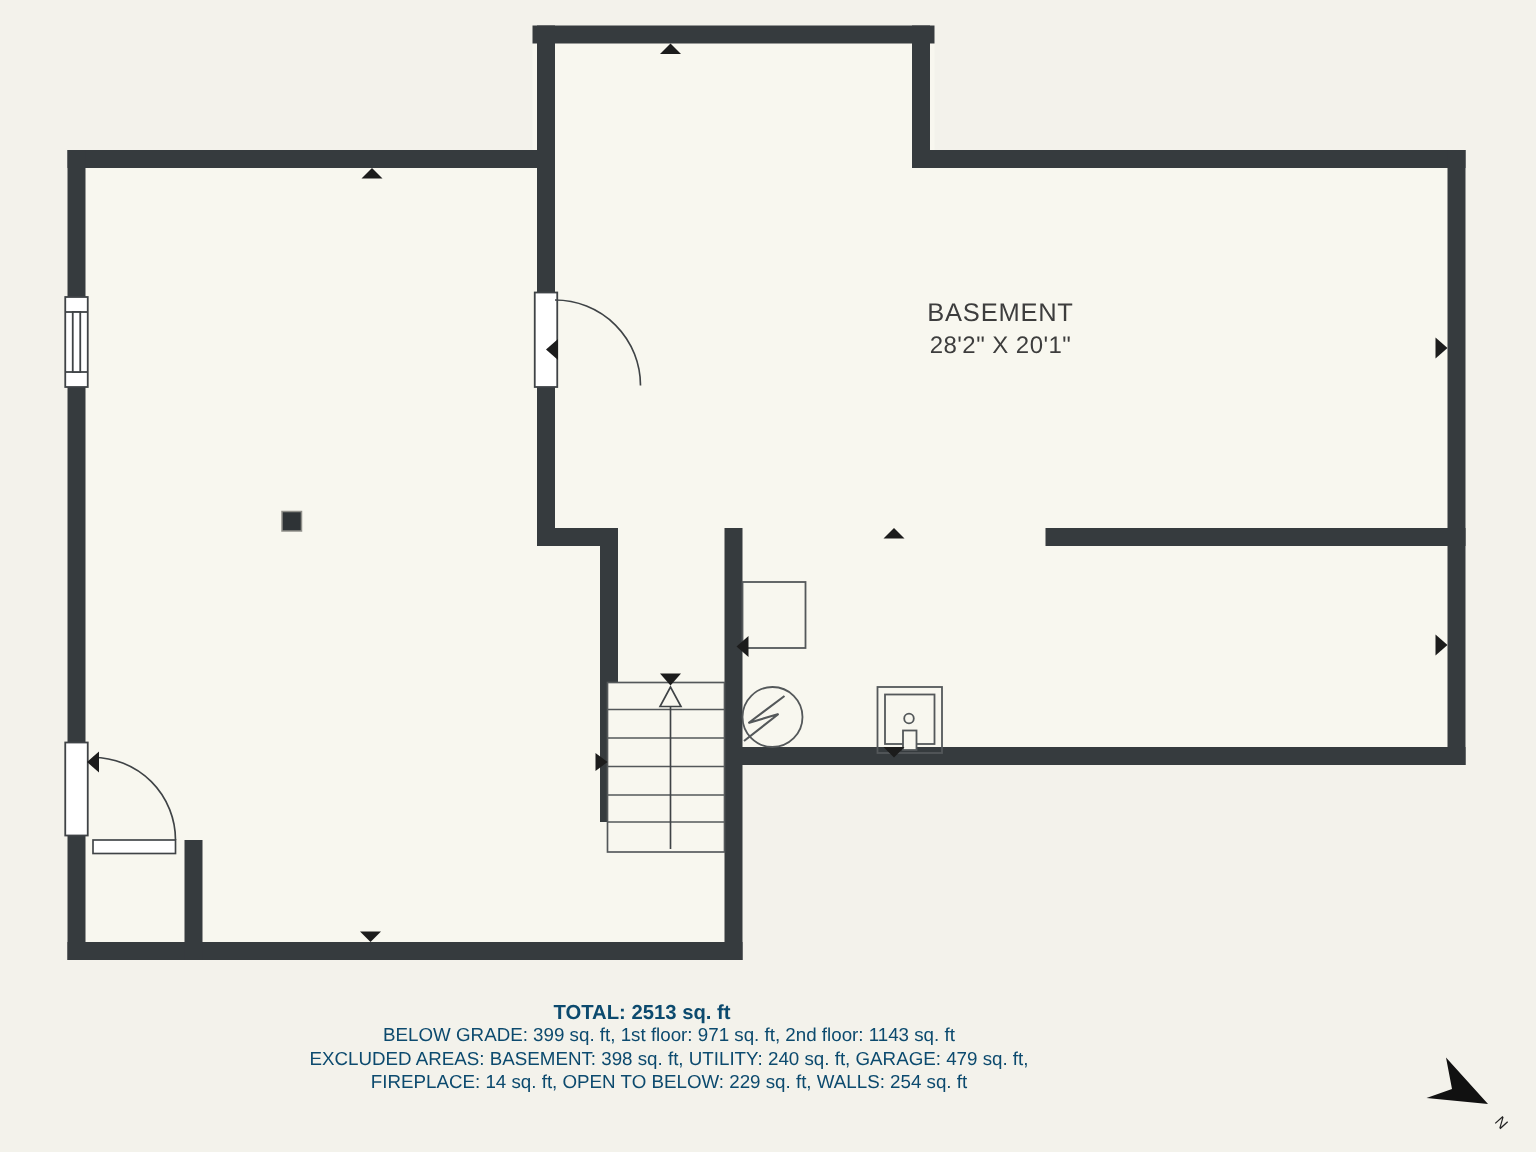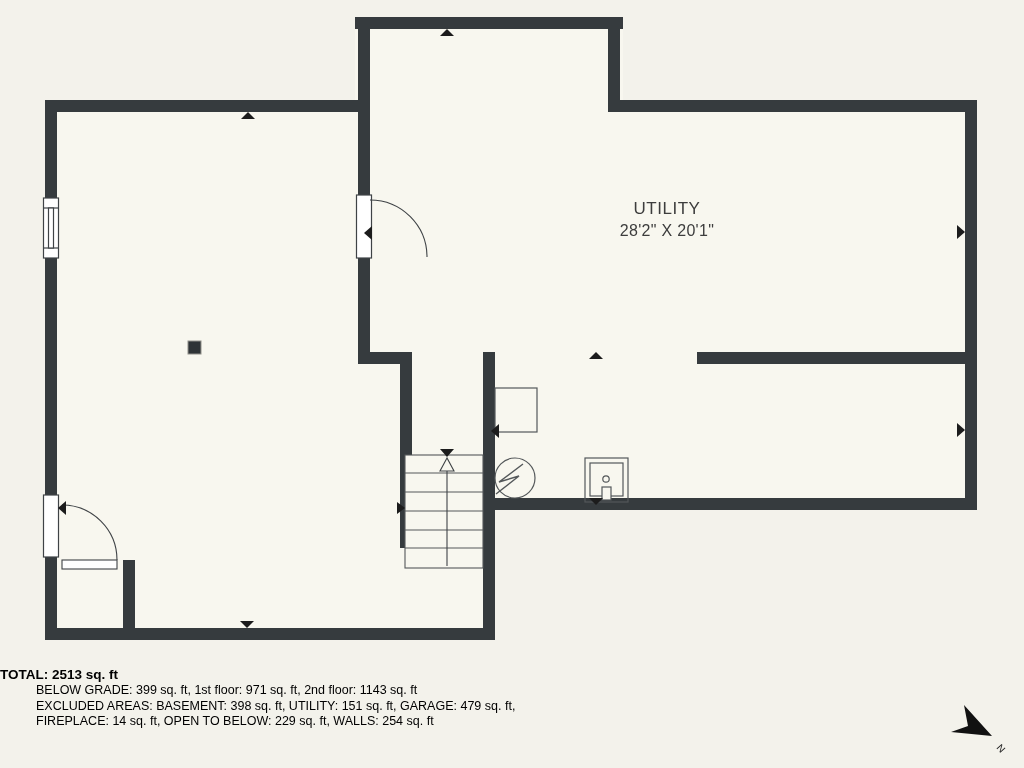--- a/index.html
+++ b/index.html
@@ -10,22 +10,22 @@
     font-family:"Liberation Sans","DejaVu Sans",sans-serif;
   }
   .plan-svg{position:absolute;left:0;top:0;}
   .room-label{
     position:absolute;text-align:center;color:#3d3d3d;
     pointer-events:none;
   }
   .room-name{font-size:17px;line-height:21px;letter-spacing:.5px;}
   .room-dims{font-size:16px;line-height:21px;margin-top:1px;letter-spacing:.3px;}
   .summary{
-    position:absolute;left:0;top:666px;width:856px;text-align:left;
-    color:#000000;
+    position:absolute;left:0;top:666px;width:856px;text-align:center;
+    color:#0c4a6e;
   }
   .summary-total{font-size:13.5px;font-weight:bold;line-height:17px;}
   .summary-line{font-size:12.5px;line-height:15.7px;margin-left:36px;}
 </style>
 </head>
 <body>
 
 <div class="stage">
 
   <svg class="plan-svg" width="1024" height="768" viewBox="0 0 1024 768">
@@ -112,26 +112,26 @@
       <polygon points="397,502 397,514 405,508"></polygon>
     </g>
 
     <g>
       <polygon points="992,736 964,705 968,726 951,732" fill="#111111"></polygon>
       <text x="996" y="748" transform="rotate(48 996 748)" font-size="10" fill="#222222" font-family="Liberation Sans, DejaVu Sans, sans-serif">N</text>
     </g>
   </svg>
 
   <div class="room-label" style="left:542px;top:198px;width:250px;">
-    <div class="room-name">UTILITY</div>
+    <div class="room-name">BASEMENT</div>
     <div class="room-dims">28'2" X 20'1"</div>
   </div>
 
 
 
   <div class="summary">
     <div class="summary-total">TOTAL: 2513 sq. ft</div>
     <div class="summary-line">BELOW GRADE: 399 sq. ft, 1st floor: 971 sq. ft, 2nd floor: 1143 sq. ft</div>
-    <div class="summary-line">EXCLUDED AREAS: BASEMENT: 398 sq. ft, UTILITY: 151 sq. ft, GARAGE: 479 sq. ft,</div>
+    <div class="summary-line">EXCLUDED AREAS: BASEMENT: 398 sq. ft, UTILITY: 240 sq. ft, GARAGE: 479 sq. ft,</div>
     <div class="summary-line">FIREPLACE: 14 sq. ft, OPEN TO BELOW: 229 sq. ft, WALLS: 254 sq. ft</div>
   </div>
 
 </div>
 
 </body></html>

